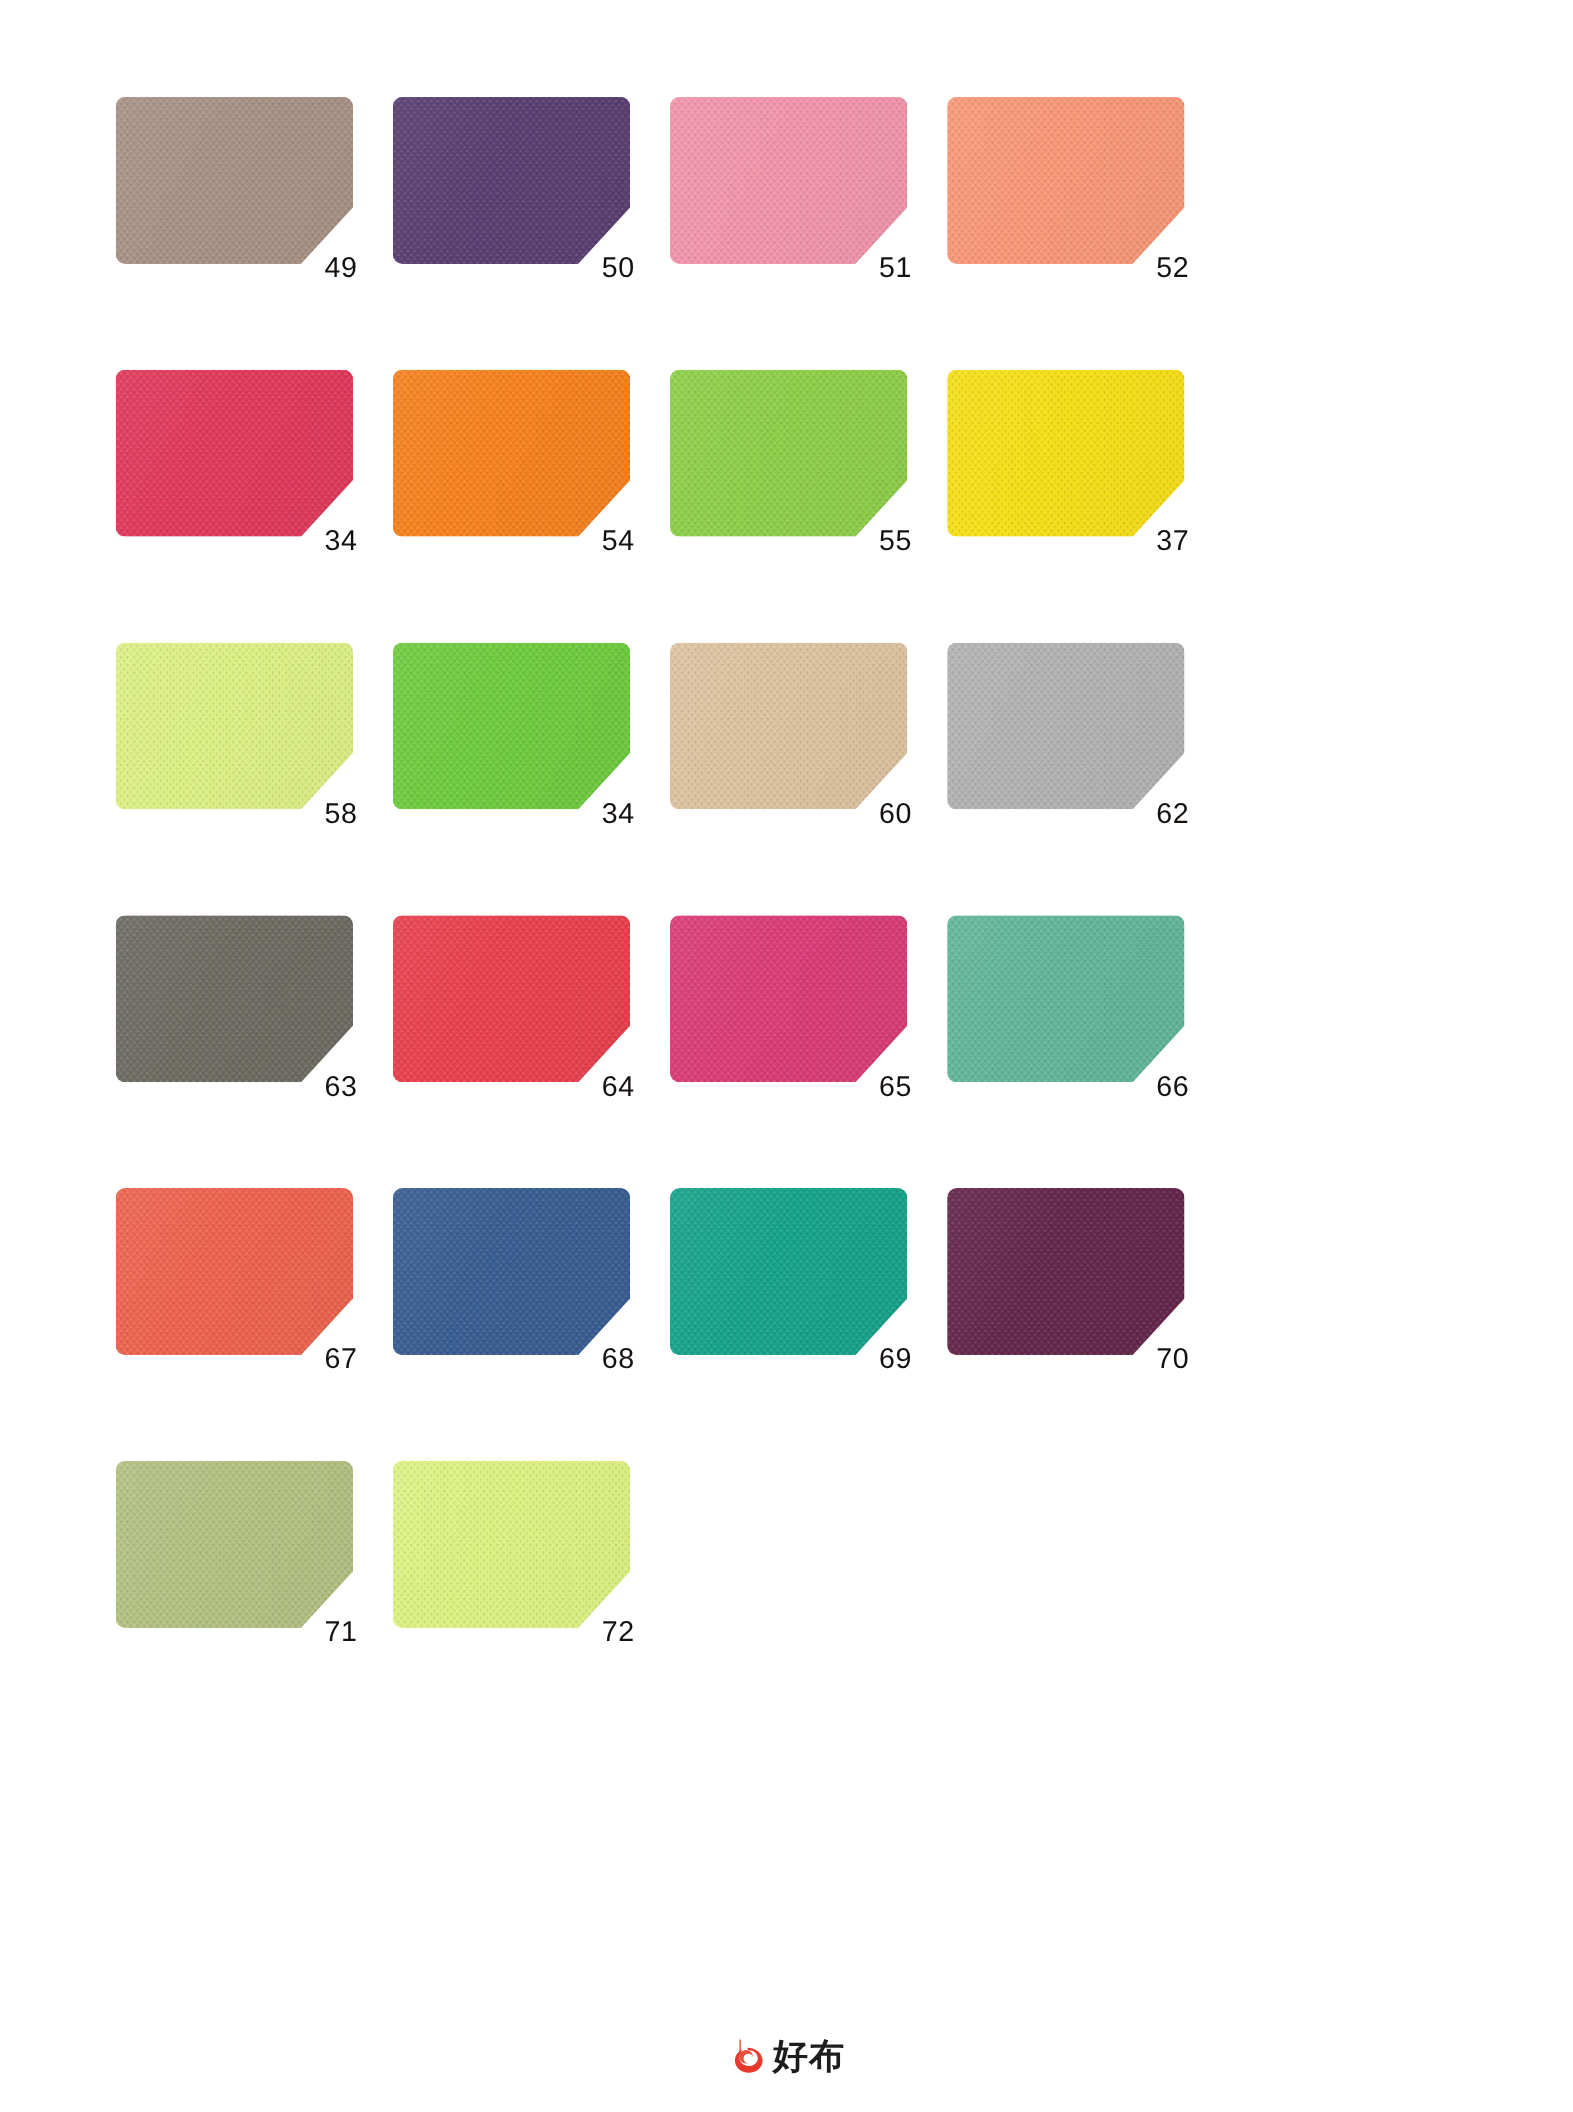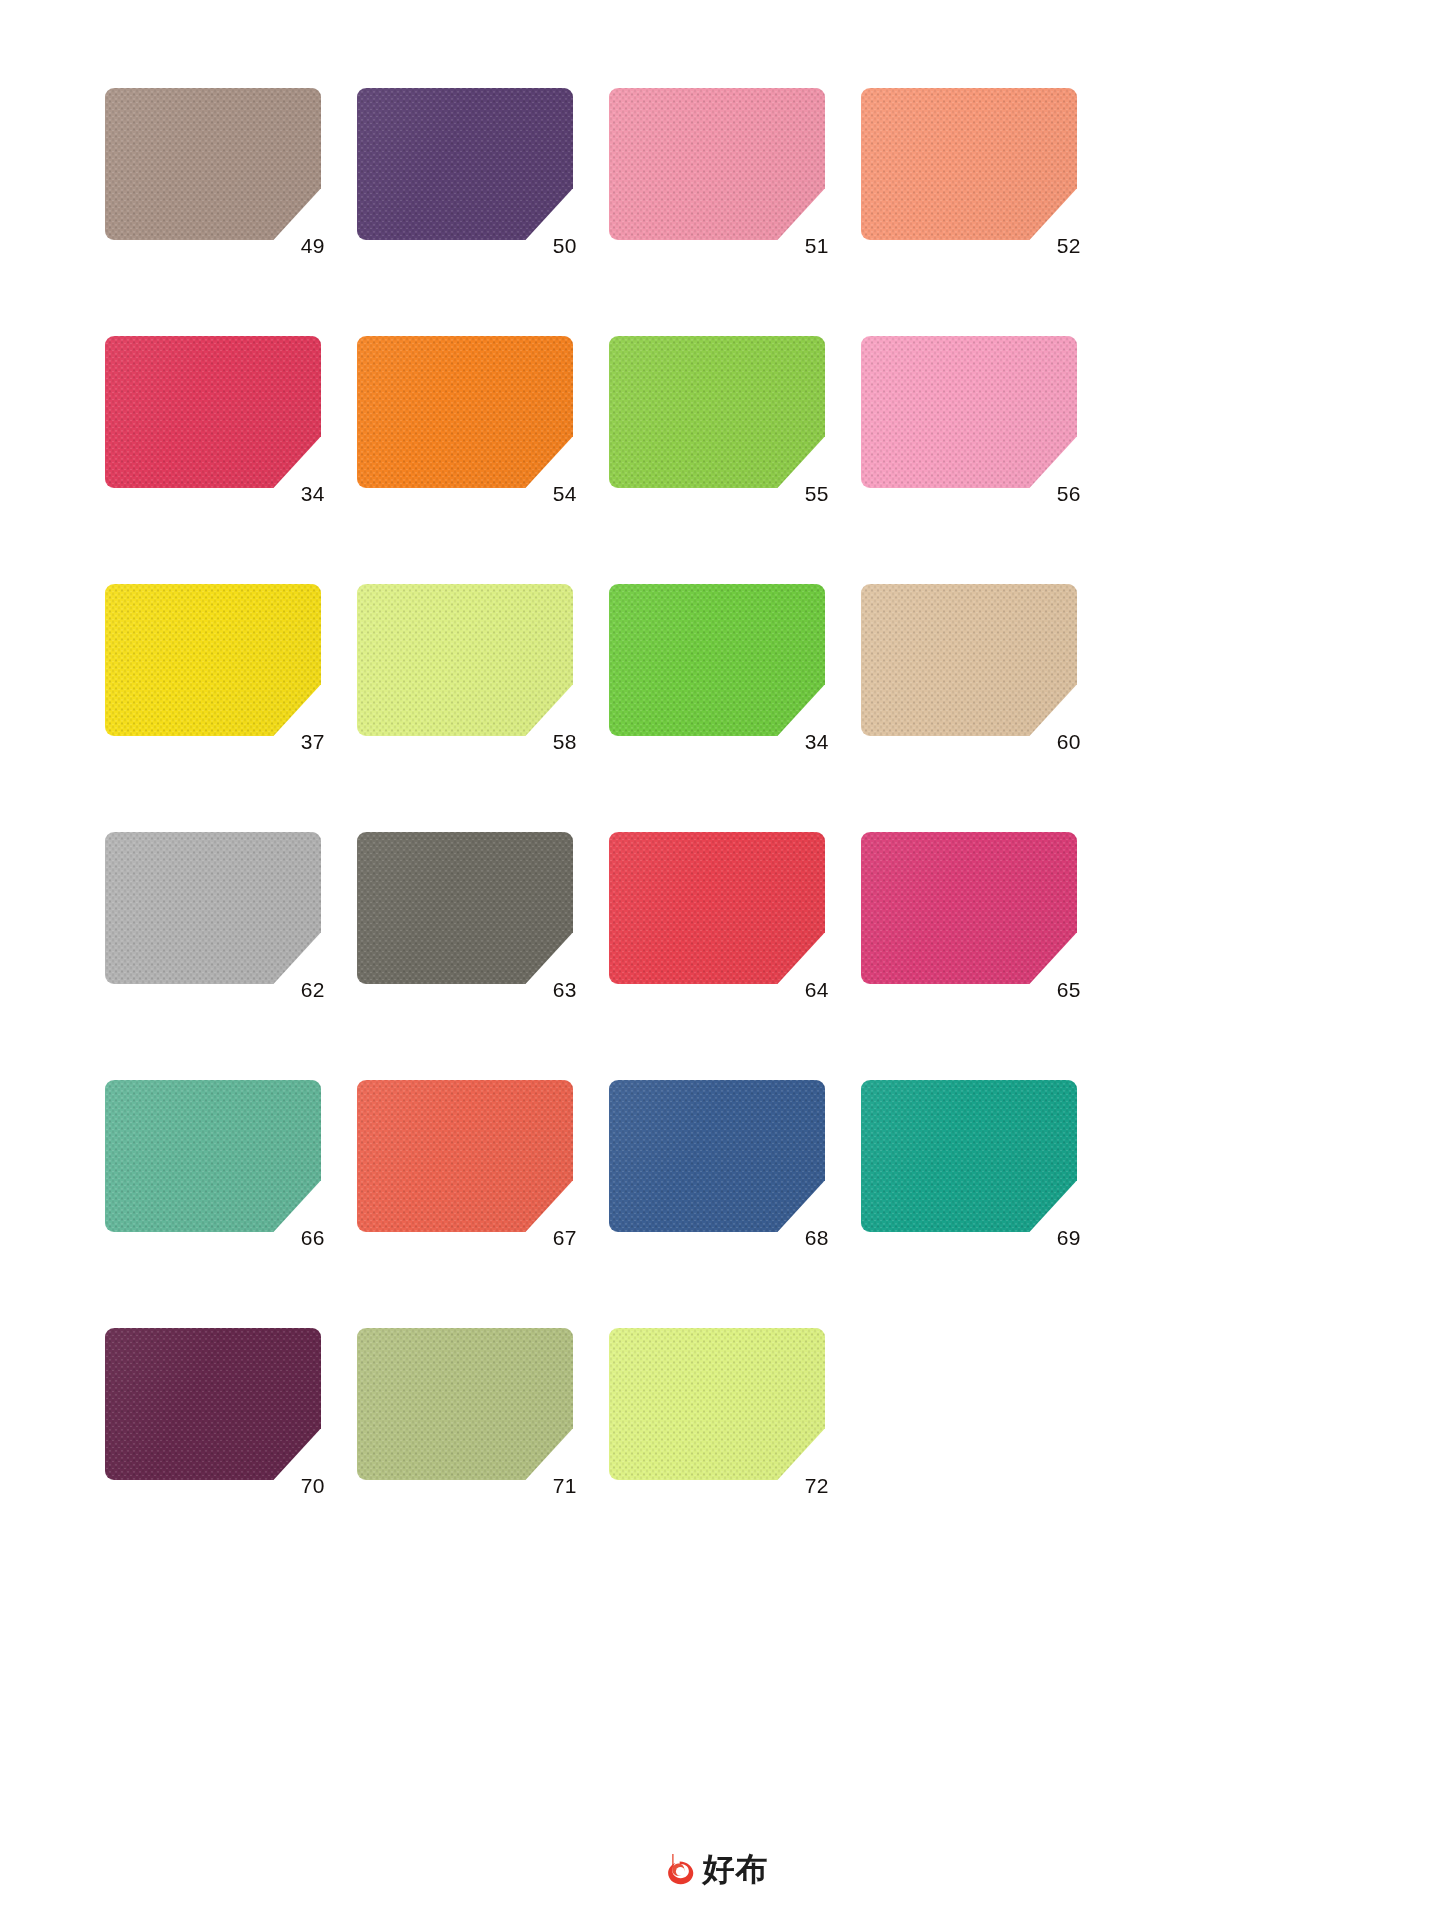--- a/index.html
+++ b/index.html
@@ -76,21 +76,21 @@
     position: absolute;
     inset: 0;
     background: linear-gradient(118deg, rgba(255,255,255,0.055) 0%, rgba(255,255,255,0) 42%, rgba(0,0,0,0.028) 100%);
   }
 
   .chip-number {
     position: absolute;
     right: -4px;
     bottom: -16px;
     font-family: "Liberation Sans", sans-serif;
-    font-size: 21px;
+    font-size: 26px;
     font-weight: 400;
     color: #15110f;
     letter-spacing: 0.5px;
     line-height: 1;
   }
 
   
   #footer-brand {
     position: absolute;
     left: 0;
@@ -176,29 +176,20 @@
         <div class="chip-number">54</div>
       </div>
       <div class="swatch-cell">
         <div class="chip">
           <div class="base" style="background: rgb(143, 206, 74);"></div>
           <div class="tex"></div>
           <div class="tex2"></div>
           <div class="shade"></div>
         </div>
         <div class="chip-number">55</div>
-      </div>
-      <div class="swatch-cell">
-        <div class="chip">
-          <div class="base" style="background: rgb(247, 159, 192);"></div>
-          <div class="tex"></div>
-          <div class="tex2"></div>
-          <div class="shade"></div>
-        </div>
-        <div class="chip-number">56</div>
       </div>
       <div class="swatch-cell">
         <div class="chip">
           <div class="base" style="background: rgb(245, 222, 24);"></div>
           <div class="tex"></div>
           <div class="tex2"></div>
           <div class="shade"></div>
         </div>
         <div class="chip-number">37</div>
       </div>

